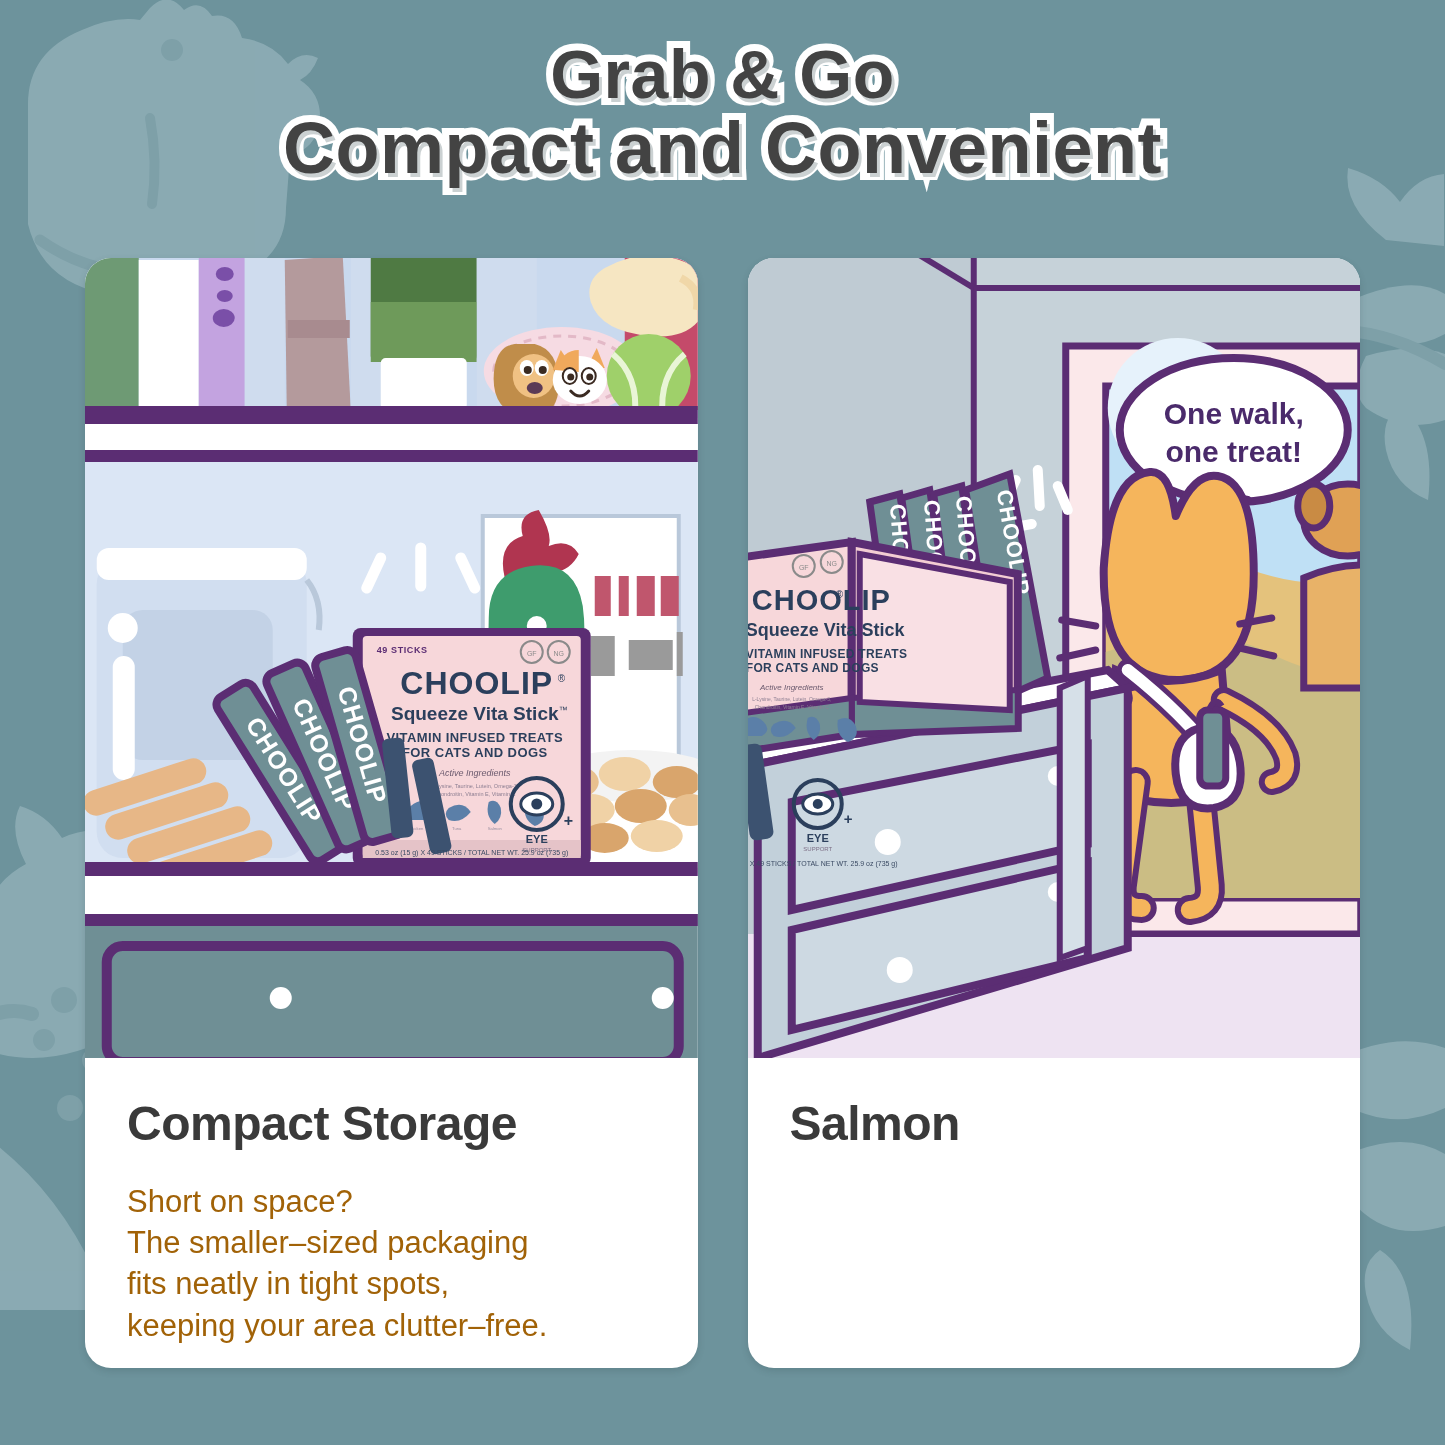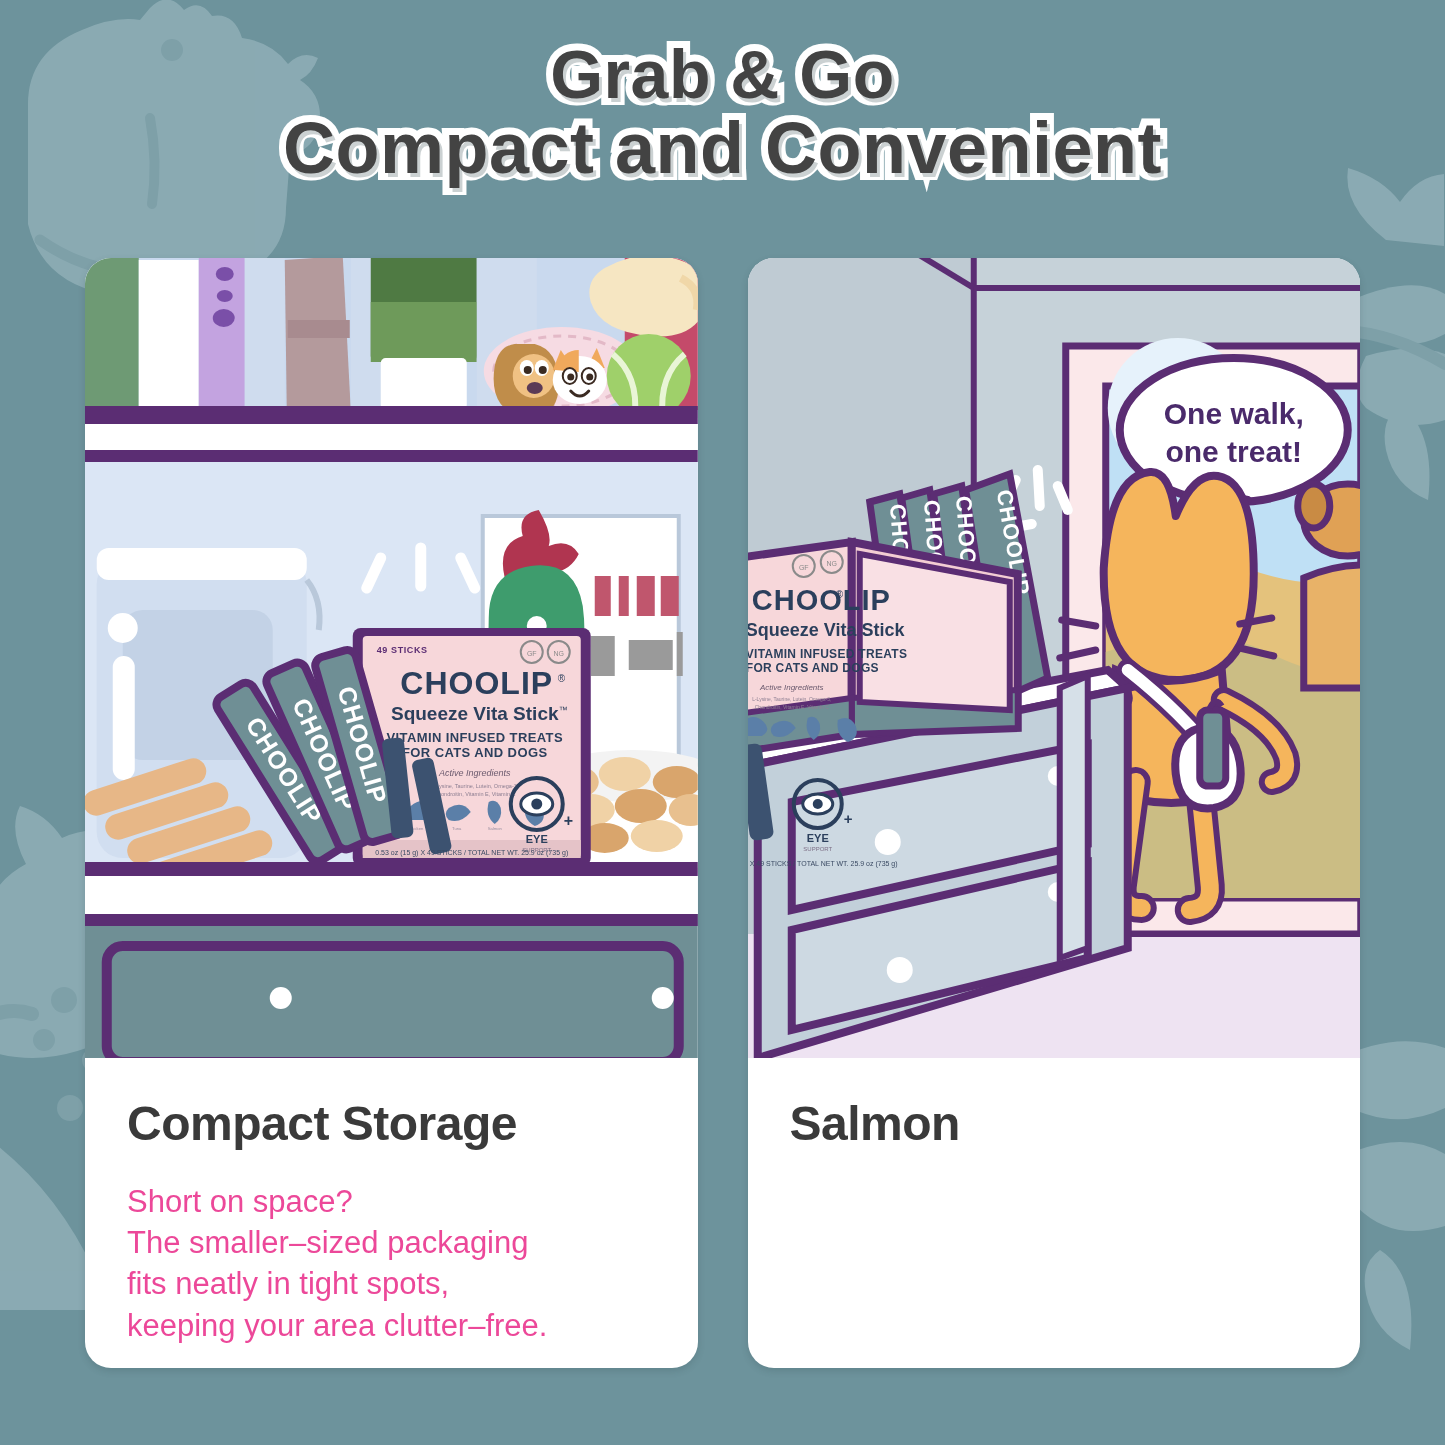--- a/index.html
+++ b/index.html
@@ -46,21 +46,21 @@
     box-shadow:0 3px 7px rgba(40,60,66,.18);
   }
   .illus { position:relative; width:100%; height:800px; overflow:hidden; }
   .illus svg { display:block; width:100%; height:100%; }
   .caption { padding:38px 40px 0 42px; }
   .caption h2 {
     font-size:48px; font-weight:bold; color:#3a3a3a;
     letter-spacing:-.5px; margin-bottom:30px;
   }
   .caption p {
-    font-size:31px; line-height:1.33; color:#ec4899;
+    font-size:31px; line-height:1.33; color:#a16207;
     font-weight:300; white-space:pre-line;
   }
 </style>
 </head>
 <body>
 
 <div class="wm-layer">
   <svg width="1445" height="1445" viewBox="0 0 1445 1445">
     <g fill="#a8c2c9" opacity="0.5">
 

